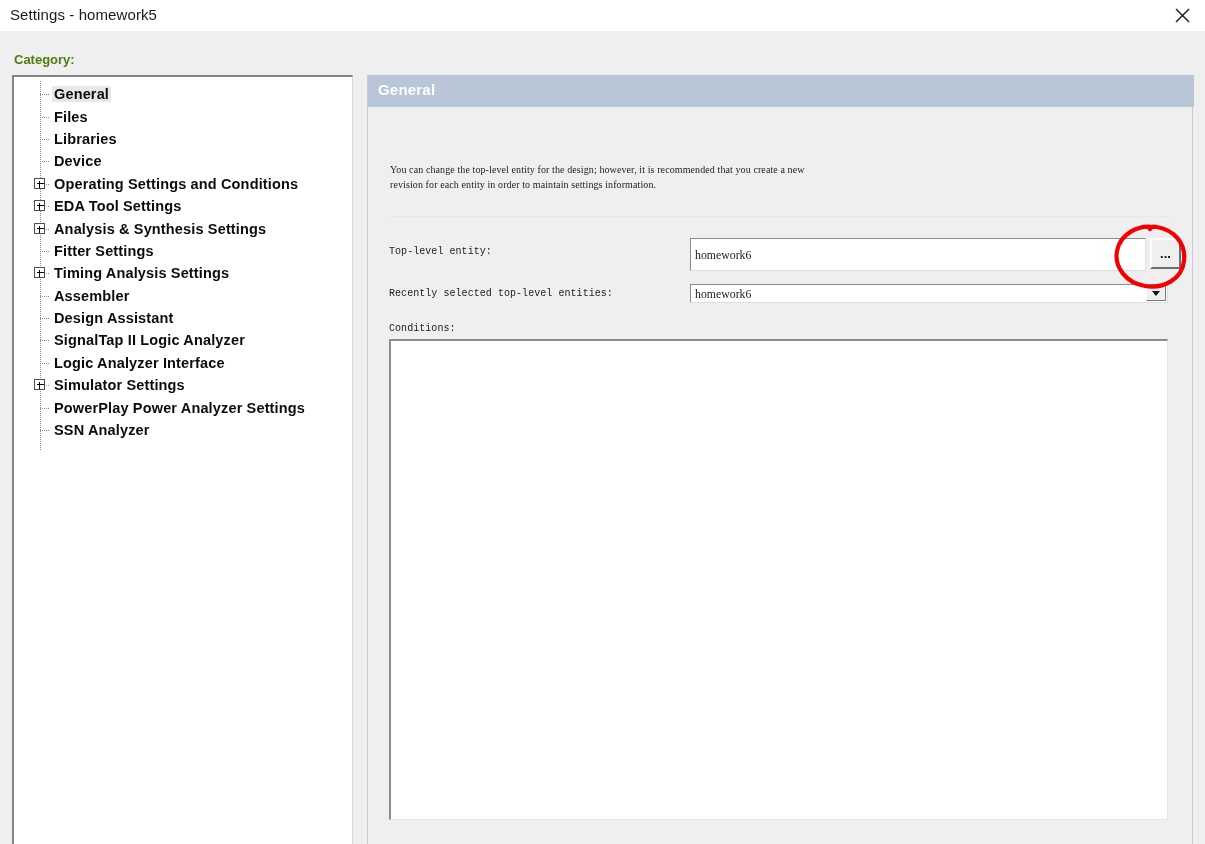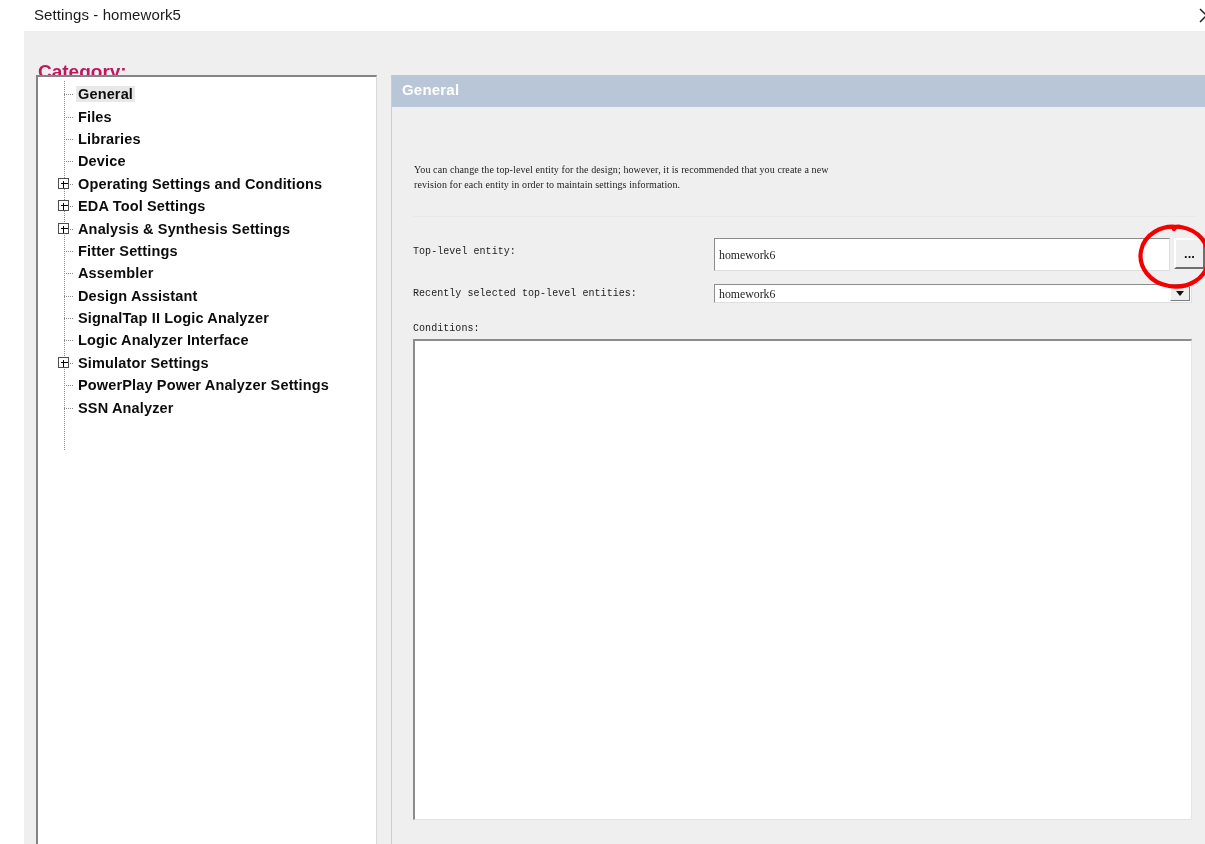--- a/index.html
+++ b/index.html
@@ -3,21 +3,21 @@
 <meta charset="utf-8">
 <style>
   * { box-sizing: border-box; }
   html, body {
     margin: 0; padding: 0;
     width: 1205px; height: 844px;
     overflow: hidden;
     background: #ffffff;
     font-family: "Liberation Sans", sans-serif;
   }
-  #root { position: relative; width: 957px; height: 844px; background: #ffffff; margin-left: 24px; }
+  #root { position: relative; width: 957px; height: 844px; background: #ffffff; }
 
   
   .titlebar {
     position: absolute; left: 0; top: 0; width: 1205px; height: 31px;
     background: #ffffff;
   }
   .titlebar-text {
     position: absolute; left: 10px; top: 6px;
     font-size: 15px; color: #1a1a1a; letter-spacing: 0.1px;
     white-space: nowrap;
@@ -30,22 +30,22 @@
   .close-btn svg { display: block; }
 
   
   .dialog-body {
     position: absolute; left: 0; top: 31px; width: 1205px; height: 813px;
     background: #efefef;
   }
 
   
   .category-label {
-    position: absolute; left: 14px; top: 30px;
-    font-size: 19px; font-weight: bold; color: #be185d;
+    position: absolute; left: 14px; top: 21px;
+    font-size: 13px; font-weight: bold; color: #4d7c0f;
   }
 
   
   .tree-panel {
     position: absolute; left: 12px; top: 44px;
     width: 341px; height: 769px;
     background: #ffffff;
     border-top: 2px solid #848484;
     border-left: 2px solid #848484;
     border-right: 1px solid #d8d8d8;
@@ -266,20 +266,26 @@
             <span class="node-gutter">
               <span class="plusbox"></span>
             </span>
             <span class="tree-label">Analysis &amp; Synthesis Settings</span>
           </div>
           <div class="tree-row">
             <span class="node-gutter"></span>
             <span class="tree-label">Fitter Settings</span>
           </div>
           <div class="tree-row">
+            <span class="node-gutter">
+              <span class="plusbox"></span>
+            </span>
+            <span class="tree-label">Timing Analysis Settings</span>
+          </div>
+          <div class="tree-row">
             <span class="node-gutter"></span>
             <span class="tree-label">Assembler</span>
           </div>
           <div class="tree-row">
             <span class="node-gutter"></span>
             <span class="tree-label">Design Assistant</span>
           </div>
           <div class="tree-row">
             <span class="node-gutter"></span>
             <span class="tree-label">SignalTap II Logic Analyzer</span>

